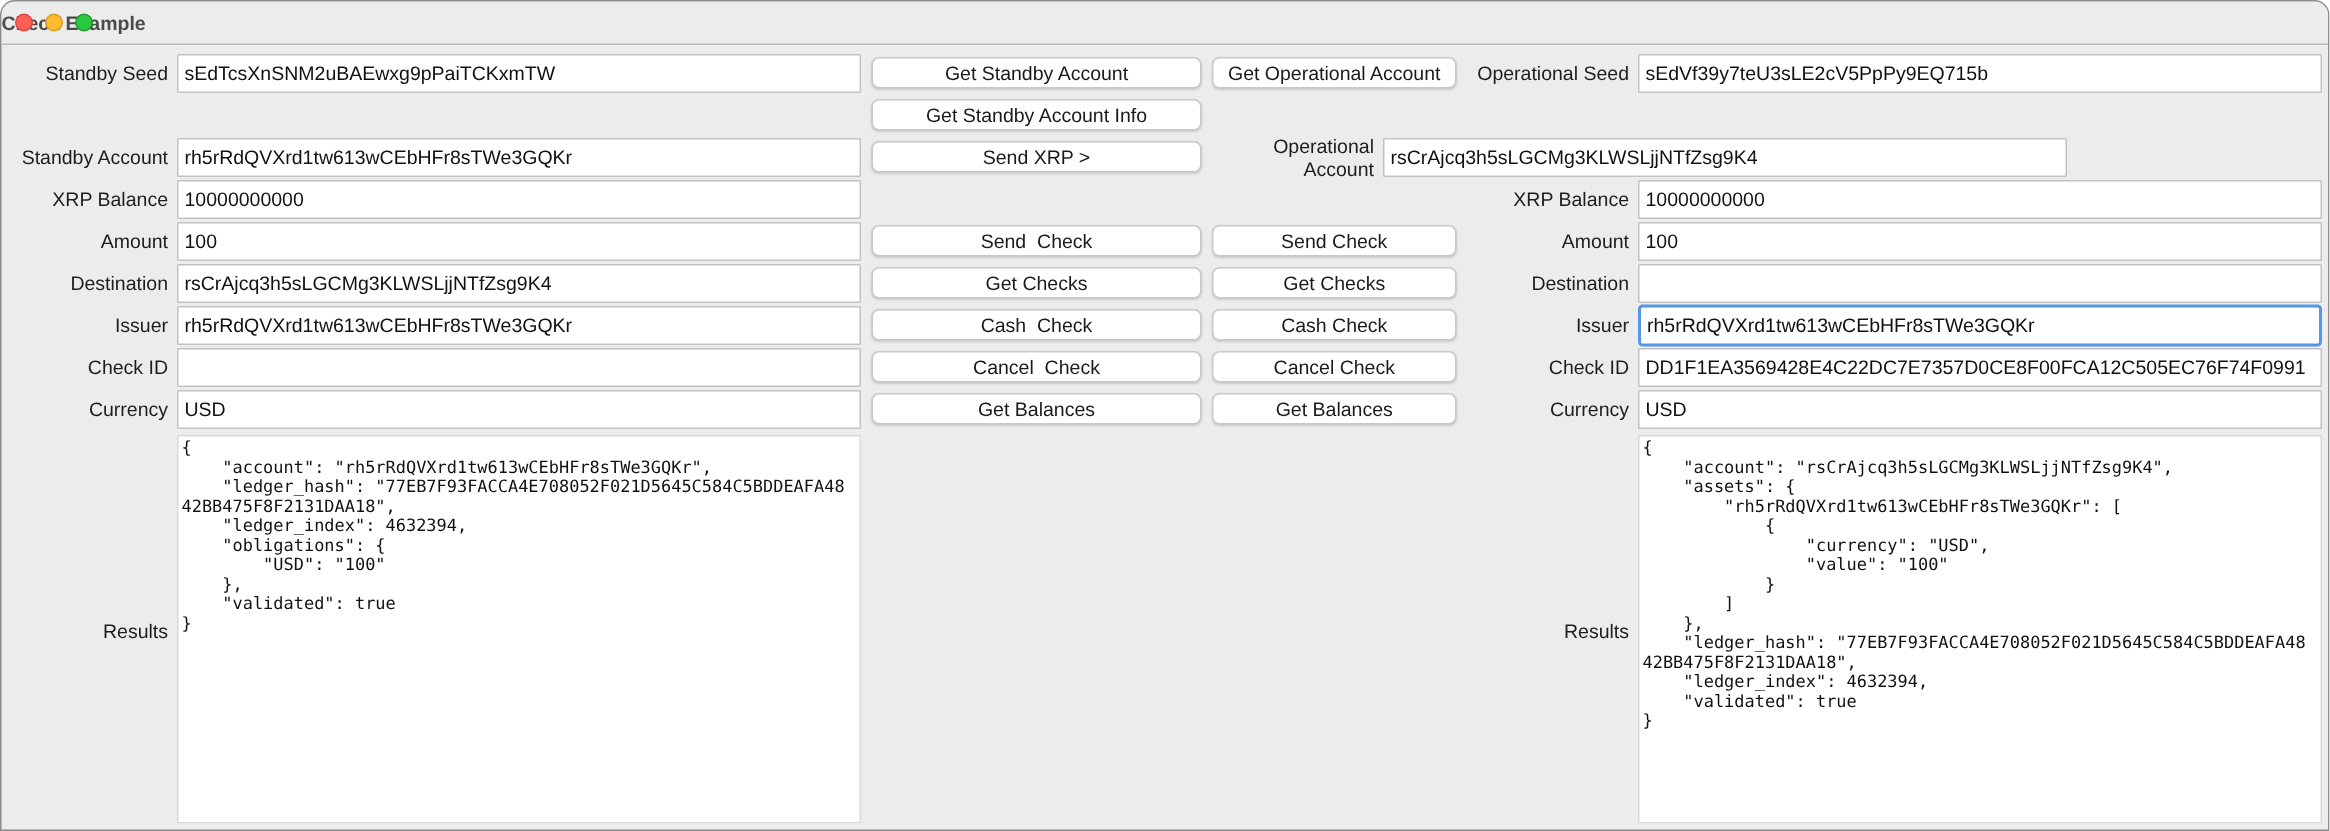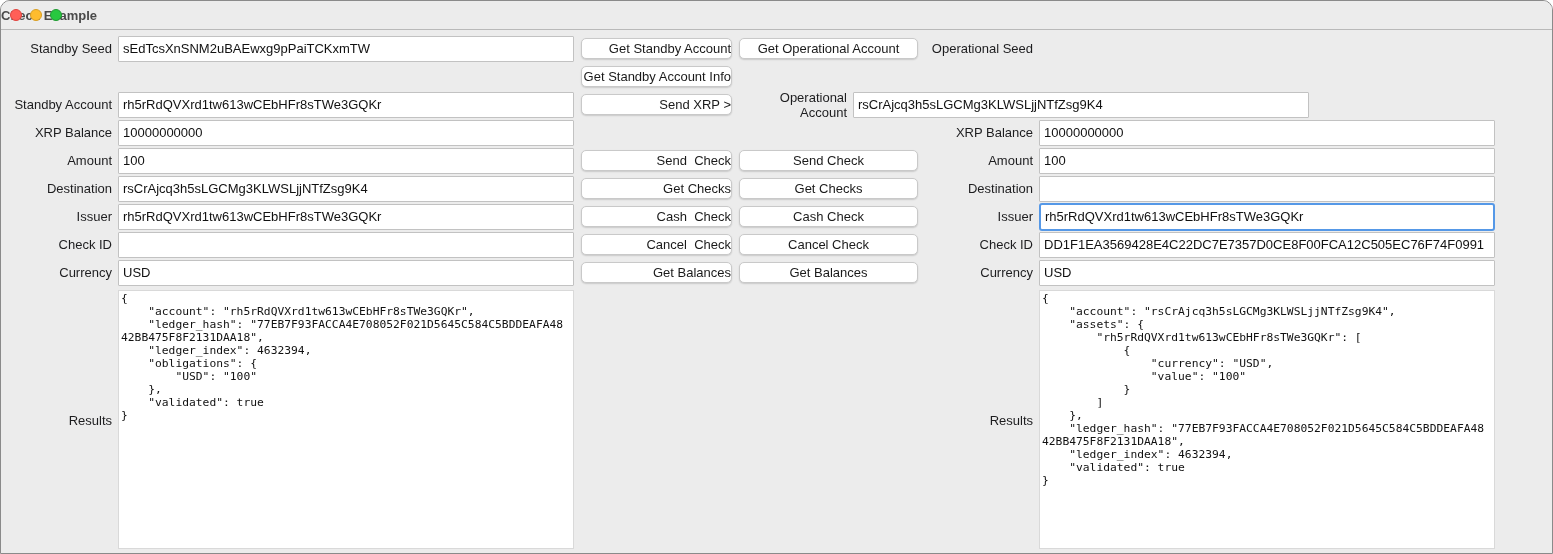--- a/index.html
+++ b/index.html
@@ -20,22 +20,22 @@
   .lbl{flex:none;width:111px;text-align:right;font-size:13px;color:#1d1d1f;}
   .rlbl{flex:none;width:115px;text-align:right;font-size:13px;color:#1d1d1f;}
   .field{flex:none;width:456px;margin-left:6px;height:21px;box-sizing:border-box;
     border:1px solid #c2c2c2;border-radius:1px;background:#fff;
     font:13px "Liberation Sans","DejaVu Sans",sans-serif;padding:12px 4px;outline:none;color:#111;}
   .field.focused{border:2px solid #5598e7;border-radius:3px;}
   .btn{flex:none;height:21px;margin-left:7px;box-sizing:border-box;background:#fff;
     border:1px solid #c9c9c9;border-radius:5px;
     font:13px "Liberation Sans","DejaVu Sans",sans-serif;color:#1a1a1a;
     box-shadow:0 1px 1.5px rgba(0,0,0,.15);white-space:pre;padding:0;cursor:default;}
-  .btn1{width:151px;text-align:right;}
-  .btn2{width:179px;}
+  .btn1{width:220px;}
+  .btn2{width:163px;}
   .ghost{visibility:hidden;}
   .results-row{height:259px;align-items:center;margin-bottom:0;}
   .results-row .lbl,.results-row .rlbl{padding-top:2px;}
   textarea.results{flex:none;width:456px;height:259px;margin-left:6px;box-sizing:border-box;
     background:#fff;border:1px solid #d9d9d9;resize:none;overflow:hidden;outline:none;
     font:11.3px/13px "DejaVu Sans Mono",monospace;white-space:pre;padding:1px 2px;color:#111;}
 </style>
 </head>
 <body>
 
@@ -51,20 +51,21 @@
   </div>
 
   <div class="content">
 
     <div class="row">
       <div class="lbl">Standby Seed</div>
       <input class="field" value="sEdTcsXnSNM2uBAEwxg9pPaiTCKxmTW" style="">
       <button class="btn btn1">Get Standby Account</button>
       <button class="btn btn2">Get Operational Account</button>
       <div class="rlbl">Operational Seed</div>
+      <input class="field" value="sEdVf39y7teU3sLE2cV5PpPy9EQ715b" style="">
     </div>
 
     <div class="row">
       <div class="lbl ghost"></div>
       <div class="field ghost"></div>
       <button class="btn btn1">Get Standby Account Info</button>
       <div class="rlbl ghost"></div>
       <div class="field ghost"></div>
     </div>
 

